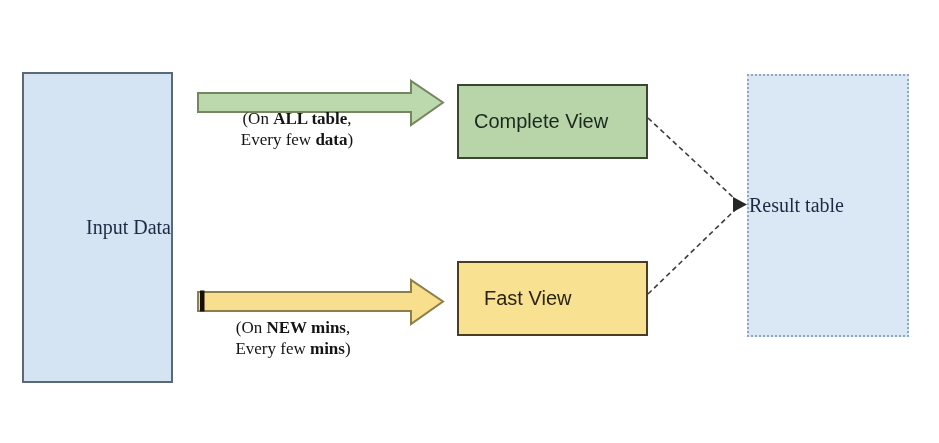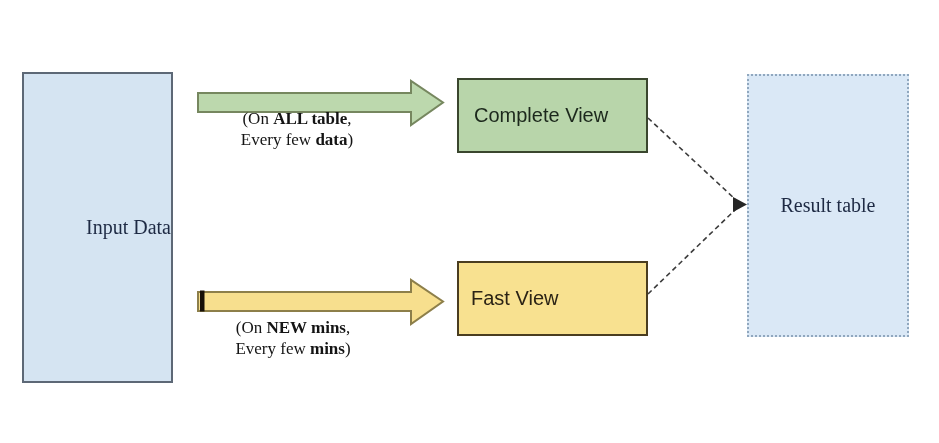--- a/index.html
+++ b/index.html
@@ -9,29 +9,29 @@
   }
   .node {
     position:absolute; box-sizing:border-box; display:flex; align-items:center;
   }
   #input-box {
     left:22px; top:72px; width:151px; height:311px;
     background:#d5e4f2; border:2px solid #5d6876; justify-content:flex-end;
   }
   #result-box {
     left:747px; top:74px; width:162px; height:263px;
-    background:#dae8f6; border:2px dotted #90a7be; justify-content:center;
+    background:#dae8f6; border:2px dotted #90a7be; 
   }
   #complete-box {
-    left:457px; top:78px; width:191px; height:75px;
+    left:457px; top:84px; width:191px; height:75px;
     background:#b8d5aa; border:2px solid #3a462e; padding-left:15px;
   }
   #fast-box {
     left:457px; top:261px; width:191px; height:75px;
-    background:#f8e190; border:2px solid #4a3d20; padding-left:12px;
+    background:#f8e190; border:2px solid #4a3d20; padding-left:25px;
   }
   .node-label-serif {
     font-family:"Liberation Serif","DejaVu Serif",serif;
     font-size:20px; color:#1e2a44;
   }
   .view-label { font-size:20px; color:#1c281c; }
   #fast-box .view-label { color:#2b2315; }
 
   .flow-label {
     position:absolute; text-align:center; font-size:20px; color:#272727;

